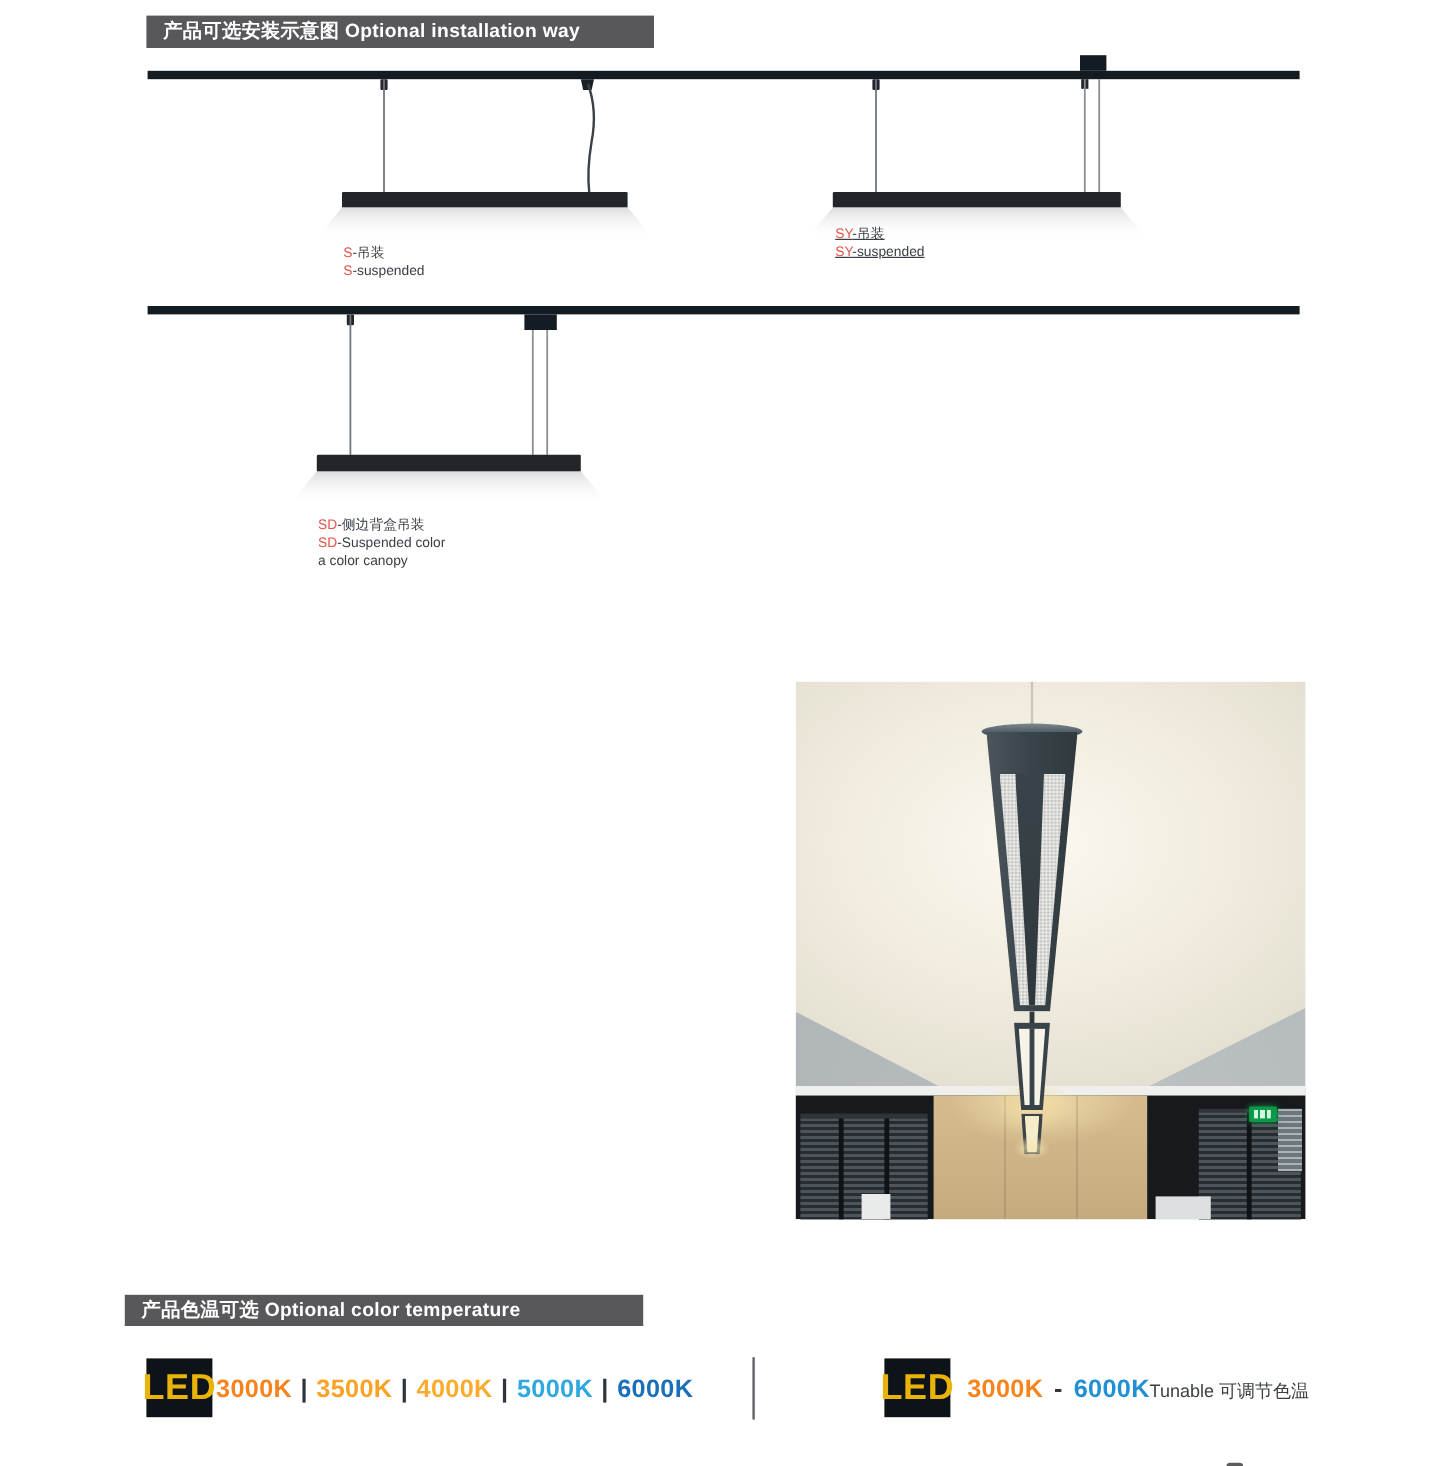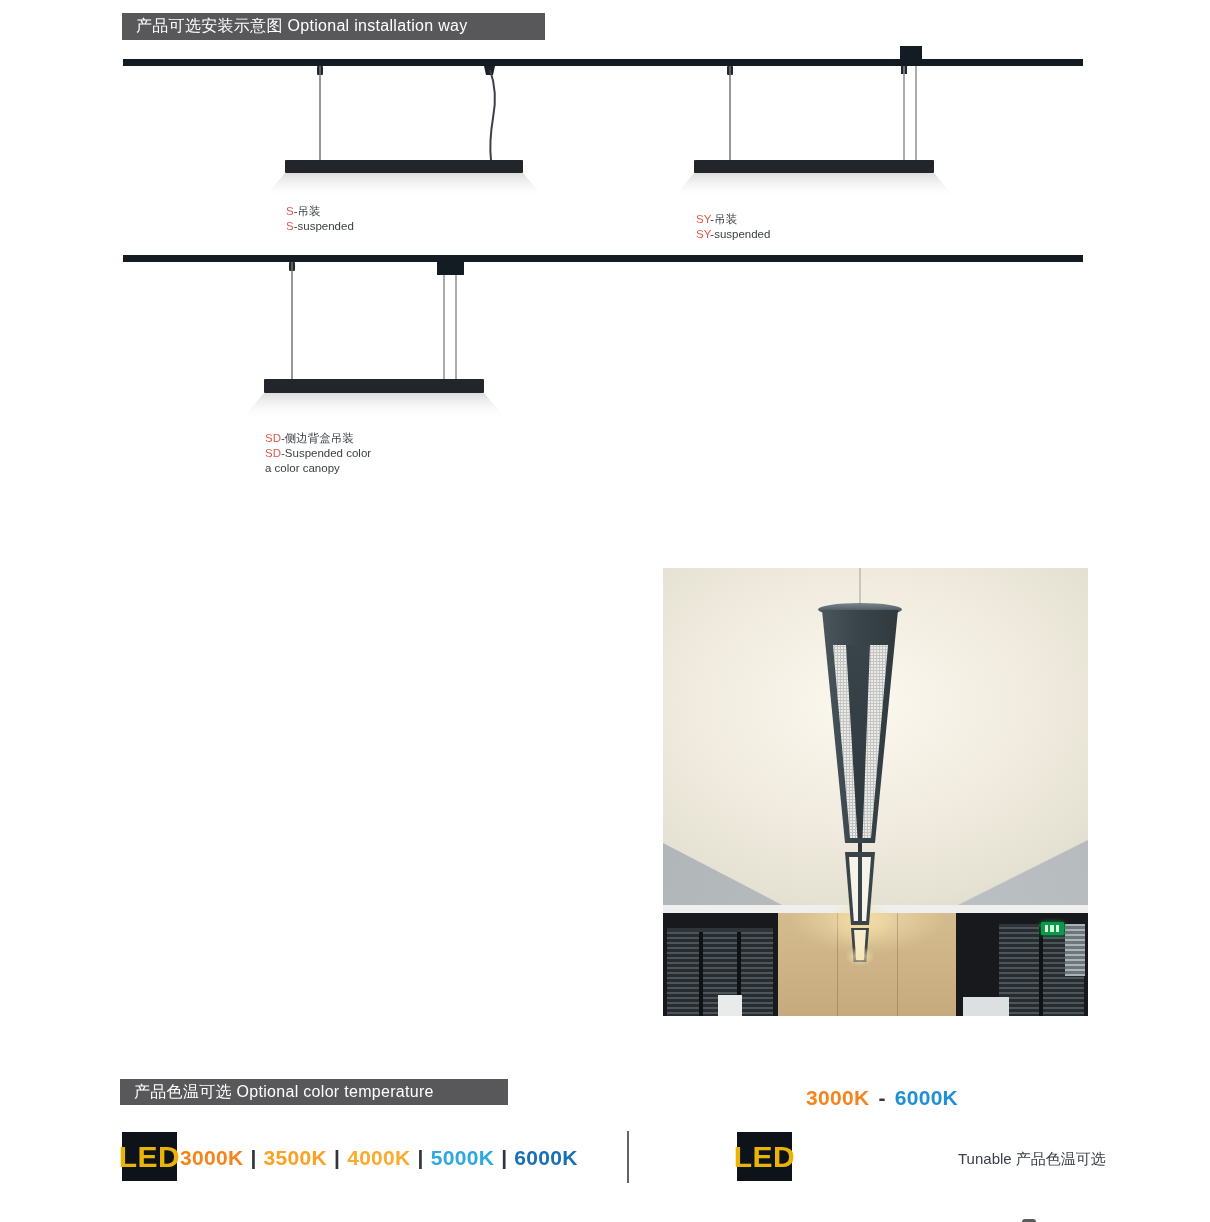--- a/index.html
+++ b/index.html
@@ -1,32 +1,32 @@
 <!DOCTYPE html>
 <html><head>
 <meta charset="utf-8">
 <style>
   html,body{margin:0;padding:0;background:#fff;}
   .page{position:relative;width:1210px;height:1222px;background:#fff;overflow:hidden;
         font-family:"Liberation Sans",sans-serif;}
   
   .section-header{position:absolute;background:#58585a;color:#fff;font-size:16px;
-        font-weight:400;letter-spacing:.3px;display:flex;align-items:center;
+        font-weight:700;letter-spacing:.3px;display:flex;align-items:center;
         padding:0 14px;box-sizing:border-box;}
   .hdr1{left:122px;top:13px;width:423px;height:27px;}
-  .hdr2{left:120px;top:1079px;width:388px;height:26px;}
+  .hdr2{left:104px;top:1079px;width:432px;height:26px;}
   
   .diag{position:absolute;}
   .diag-row1{left:110px;top:40px;}
   .diag-row2{left:110px;top:240px;}
   
   .diagram-label{position:absolute;font-size:11.5px;line-height:15px;color:#3a3e45;}
   .diagram-label .red{color:#e0574e;}
   .lbl-s{left:286px;top:204px;}
-  .lbl-sy{left:696px;top:212px;}
+  .lbl-sy{left:696px;top:188px;text-decoration:underline;}
   .lbl-sd{left:265px;top:431px;}
   
   .photo{position:absolute;left:663px;top:568px;width:425px;height:448px;overflow:hidden;}
   .photo *{position:absolute;}
   .ceiling{inset:0;background:radial-gradient(90% 62% at 47% 30%,#fbf8ef 0%,#f1ecdf 42%,#e5e1d3 72%,#d7d4c7 100%);}
   .vault-left{inset:0;clip-path:polygon(0 61.4%,28% 75.2%,0 75.2%);background:linear-gradient(110deg,#aeb3b6,#c0c4c7);}
   .vault-right{inset:0;clip-path:polygon(100% 60.7%,69.4% 75.2%,100% 75.2%);background:linear-gradient(250deg,#b3b8bb,#c6cacc);}
   .fascia{left:0;top:337px;width:100%;height:8px;background:#eff0ee;box-shadow:0 1px 1px rgba(0,0,0,.12);}
   .wall{left:0;top:345px;width:100%;height:103px;background:#17191c;}
   .wood-column{left:115px;top:345px;width:178px;height:103px;
@@ -76,21 +76,21 @@
   .fx-tip-glow{left:177px;top:378px;width:40px;height:26px;
       background:radial-gradient(50% 50% at 50% 40%,rgba(247,229,180,.9),rgba(247,229,180,0) 75%);}
   
   .led-badge{position:absolute;width:55px;height:49px;background:#0e131a;color:#eab308;
       display:flex;align-items:center;justify-content:center;font-size:30px;font-weight:bold;
       letter-spacing:.5px;}
   .badge-left{left:122px;top:1132px;}
   .badge-right{left:737px;top:1132px;}
   .temps{position:absolute;font-size:21px;font-weight:bold;letter-spacing:.3px;white-space:nowrap;}
   .temps-fixed{left:180px;top:1146px;}
-  .temps-tunable{left:806px;top:1086px;}
+  .temps-tunable{left:806px;top:1146px;}
   .temps .sep{color:#30343c;margin:0 7px;}
   .temps .sep-dash{color:#30343c;margin:0 9px;}
   .tunable-note{position:absolute;left:958px;top:1150px;font-size:15px;color:#3c4046;white-space:nowrap;}
   .vdivider{position:absolute;left:627px;top:1131px;width:2px;height:52px;background:#60646a;}
   .bottom-mark{position:absolute;left:1022px;top:1219px;width:14px;height:3px;background:#5c5c5c;
       border-radius:7px 7px 0 0;}
 </style>
 </head>
 <body>
 
@@ -212,17 +212,17 @@
     <span>LED</span>
   </div>
   <div class="temps temps-fixed" id="fixed-temps"><span style="color: rgb(245, 132, 29);">3000K</span><span class="sep">|</span><span style="color: rgb(249, 162, 36);">3500K</span><span class="sep">|</span><span style="color: rgb(251, 171, 45);">4000K</span><span class="sep">|</span><span style="color: rgb(47, 168, 224);">5000K</span><span class="sep">|</span><span style="color: rgb(27, 111, 184);">6000K</span></div>
 
   <div class="vdivider"></div>
 
   <div class="led-badge badge-right">
     <span>LED</span>
   </div>
   <div class="temps temps-tunable" id="tunable-temps"><span style="color: rgb(245, 132, 29);">3000K</span><span class="sep-dash" style="color: rgb(48, 52, 60);">-</span><span style="color: rgb(31, 143, 214);">6000K</span></div>
-  <div class="tunable-note">Tunable 产品色温可选</div>
+  <div class="tunable-note">Tunable 可调节色温</div>
 
   <div class="bottom-mark"></div>
 
 </div>
 
 </body></html>

